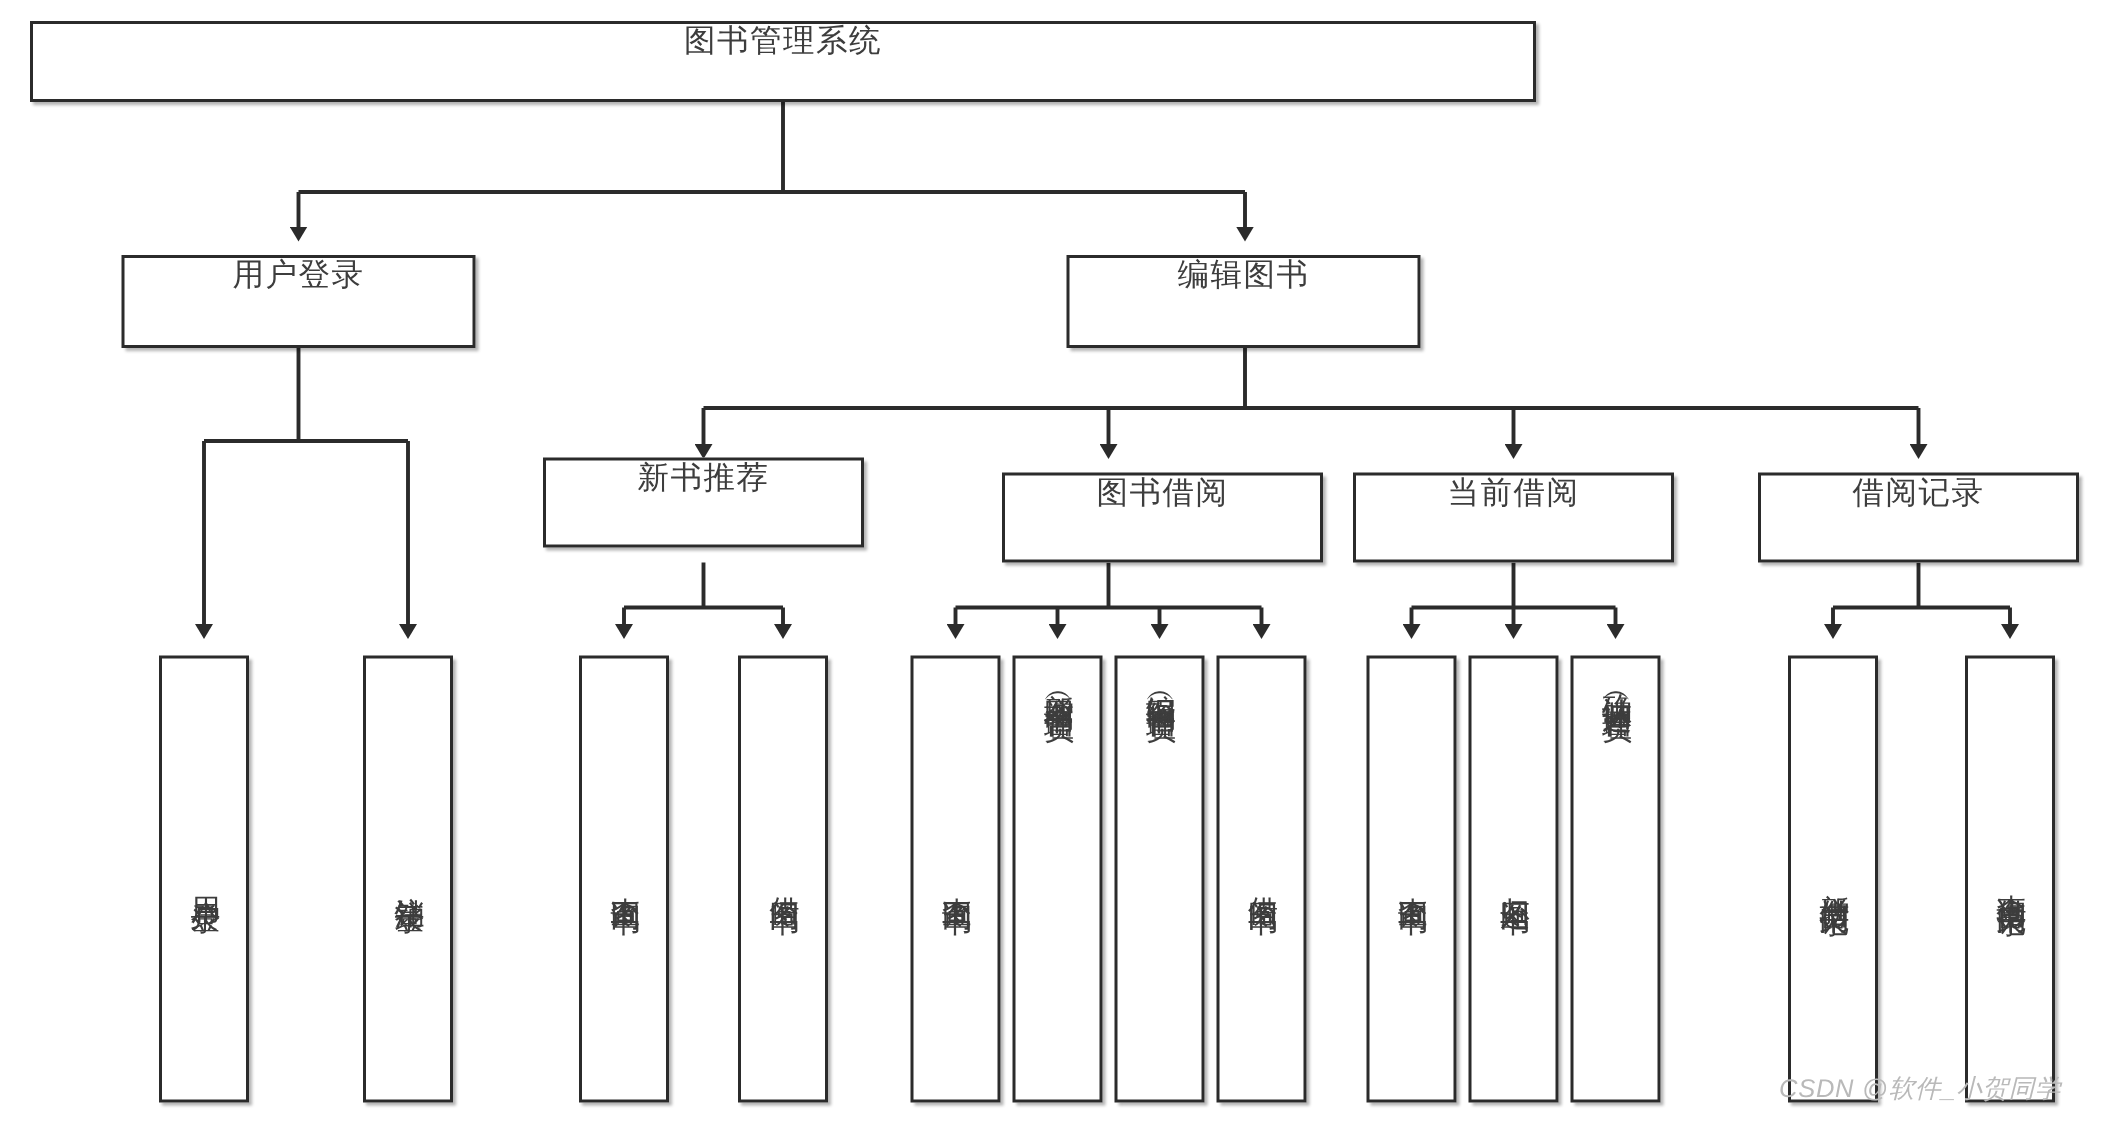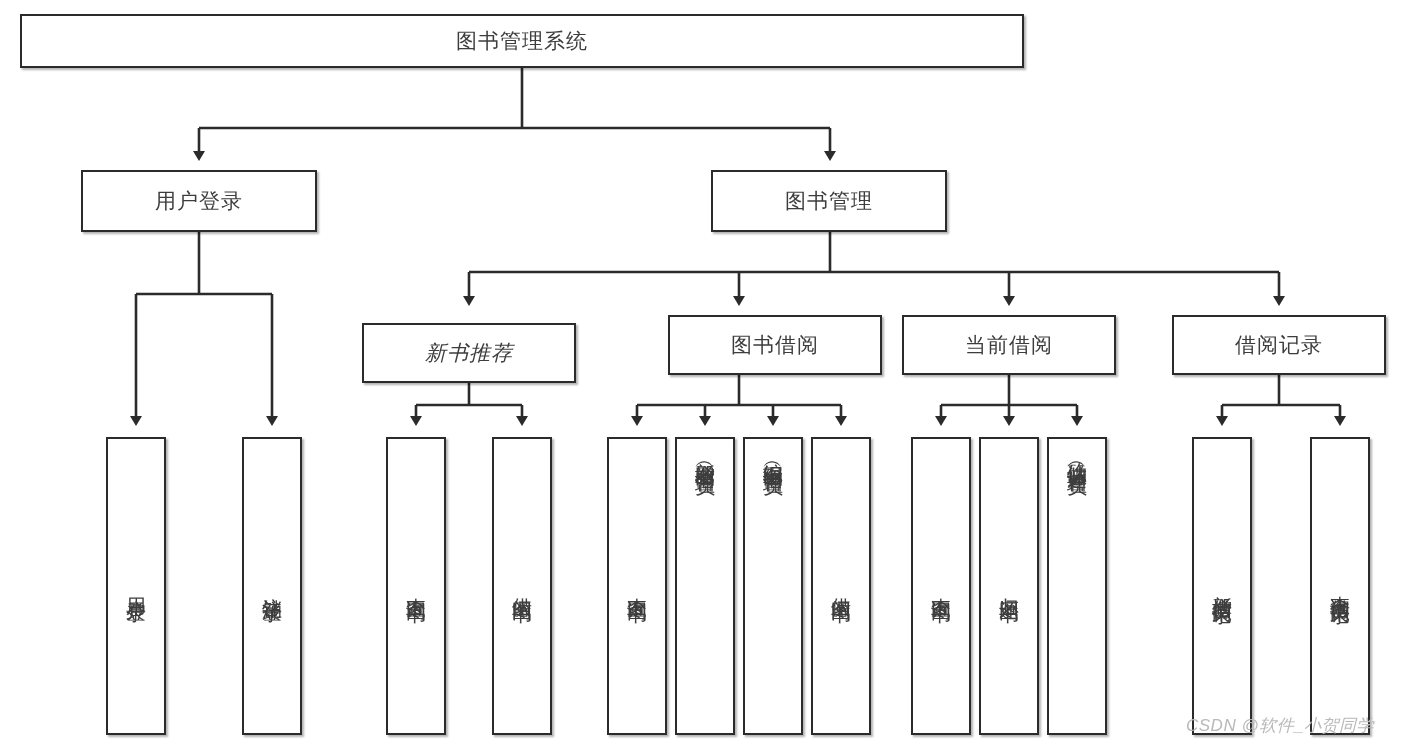--- a/index.html
+++ b/index.html
@@ -13,21 +13,21 @@
   #canvas{position:absolute;left:0;top:0;width:1405px;height:747px;}
   .svg-layer{position:absolute;left:0;top:0;width:1405px;height:747px;}
 
   .node{
     position:absolute;
     box-sizing:border-box;
     background:#ffffff;
     border:2.5px solid #2b2b2b;
     box-shadow:2px 2px 2px rgba(0,0,0,0.30);
     display:flex;
-    align-items:center;
+    align-items:flex-start;
     justify-content:center;
   }
   .node .label{
     color:#3d3d3d;
     font-size:21px;
     line-height:1.15;
     letter-spacing:1px;
     white-space:nowrap;
   }
   .node.leaf .label{
@@ -114,24 +114,24 @@
   </svg>
 
   <div class="node" style="left:20px;top:14px;width:1004px;height:54px;">
     <span class="label">图书管理系统</span>
   </div>
 
   <div class="node" style="left:81px;top:170px;width:236px;height:62px;">
     <span class="label">用户登录</span>
   </div>
   <div class="node" style="left:711px;top:170px;width:236px;height:62px;">
-    <span class="label">图书管理</span>
+    <span class="label">编辑图书</span>
   </div>
 
-  <div class="node" style="left:362px;top:323px;width:214px;height:60px;font-style:italic;">
+  <div class="node" style="left:362px;top:305px;width:214px;height:60px;">
     <span class="label">新书推荐</span>
   </div>
   <div class="node" style="left:668px;top:315px;width:214px;height:60px;">
     <span class="label">图书借阅</span>
   </div>
   <div class="node" style="left:902px;top:315px;width:214px;height:60px;">
     <span class="label">当前借阅</span>
   </div>
   <div class="node" style="left:1172px;top:315px;width:214px;height:60px;">
     <span class="label">借阅记录</span>

